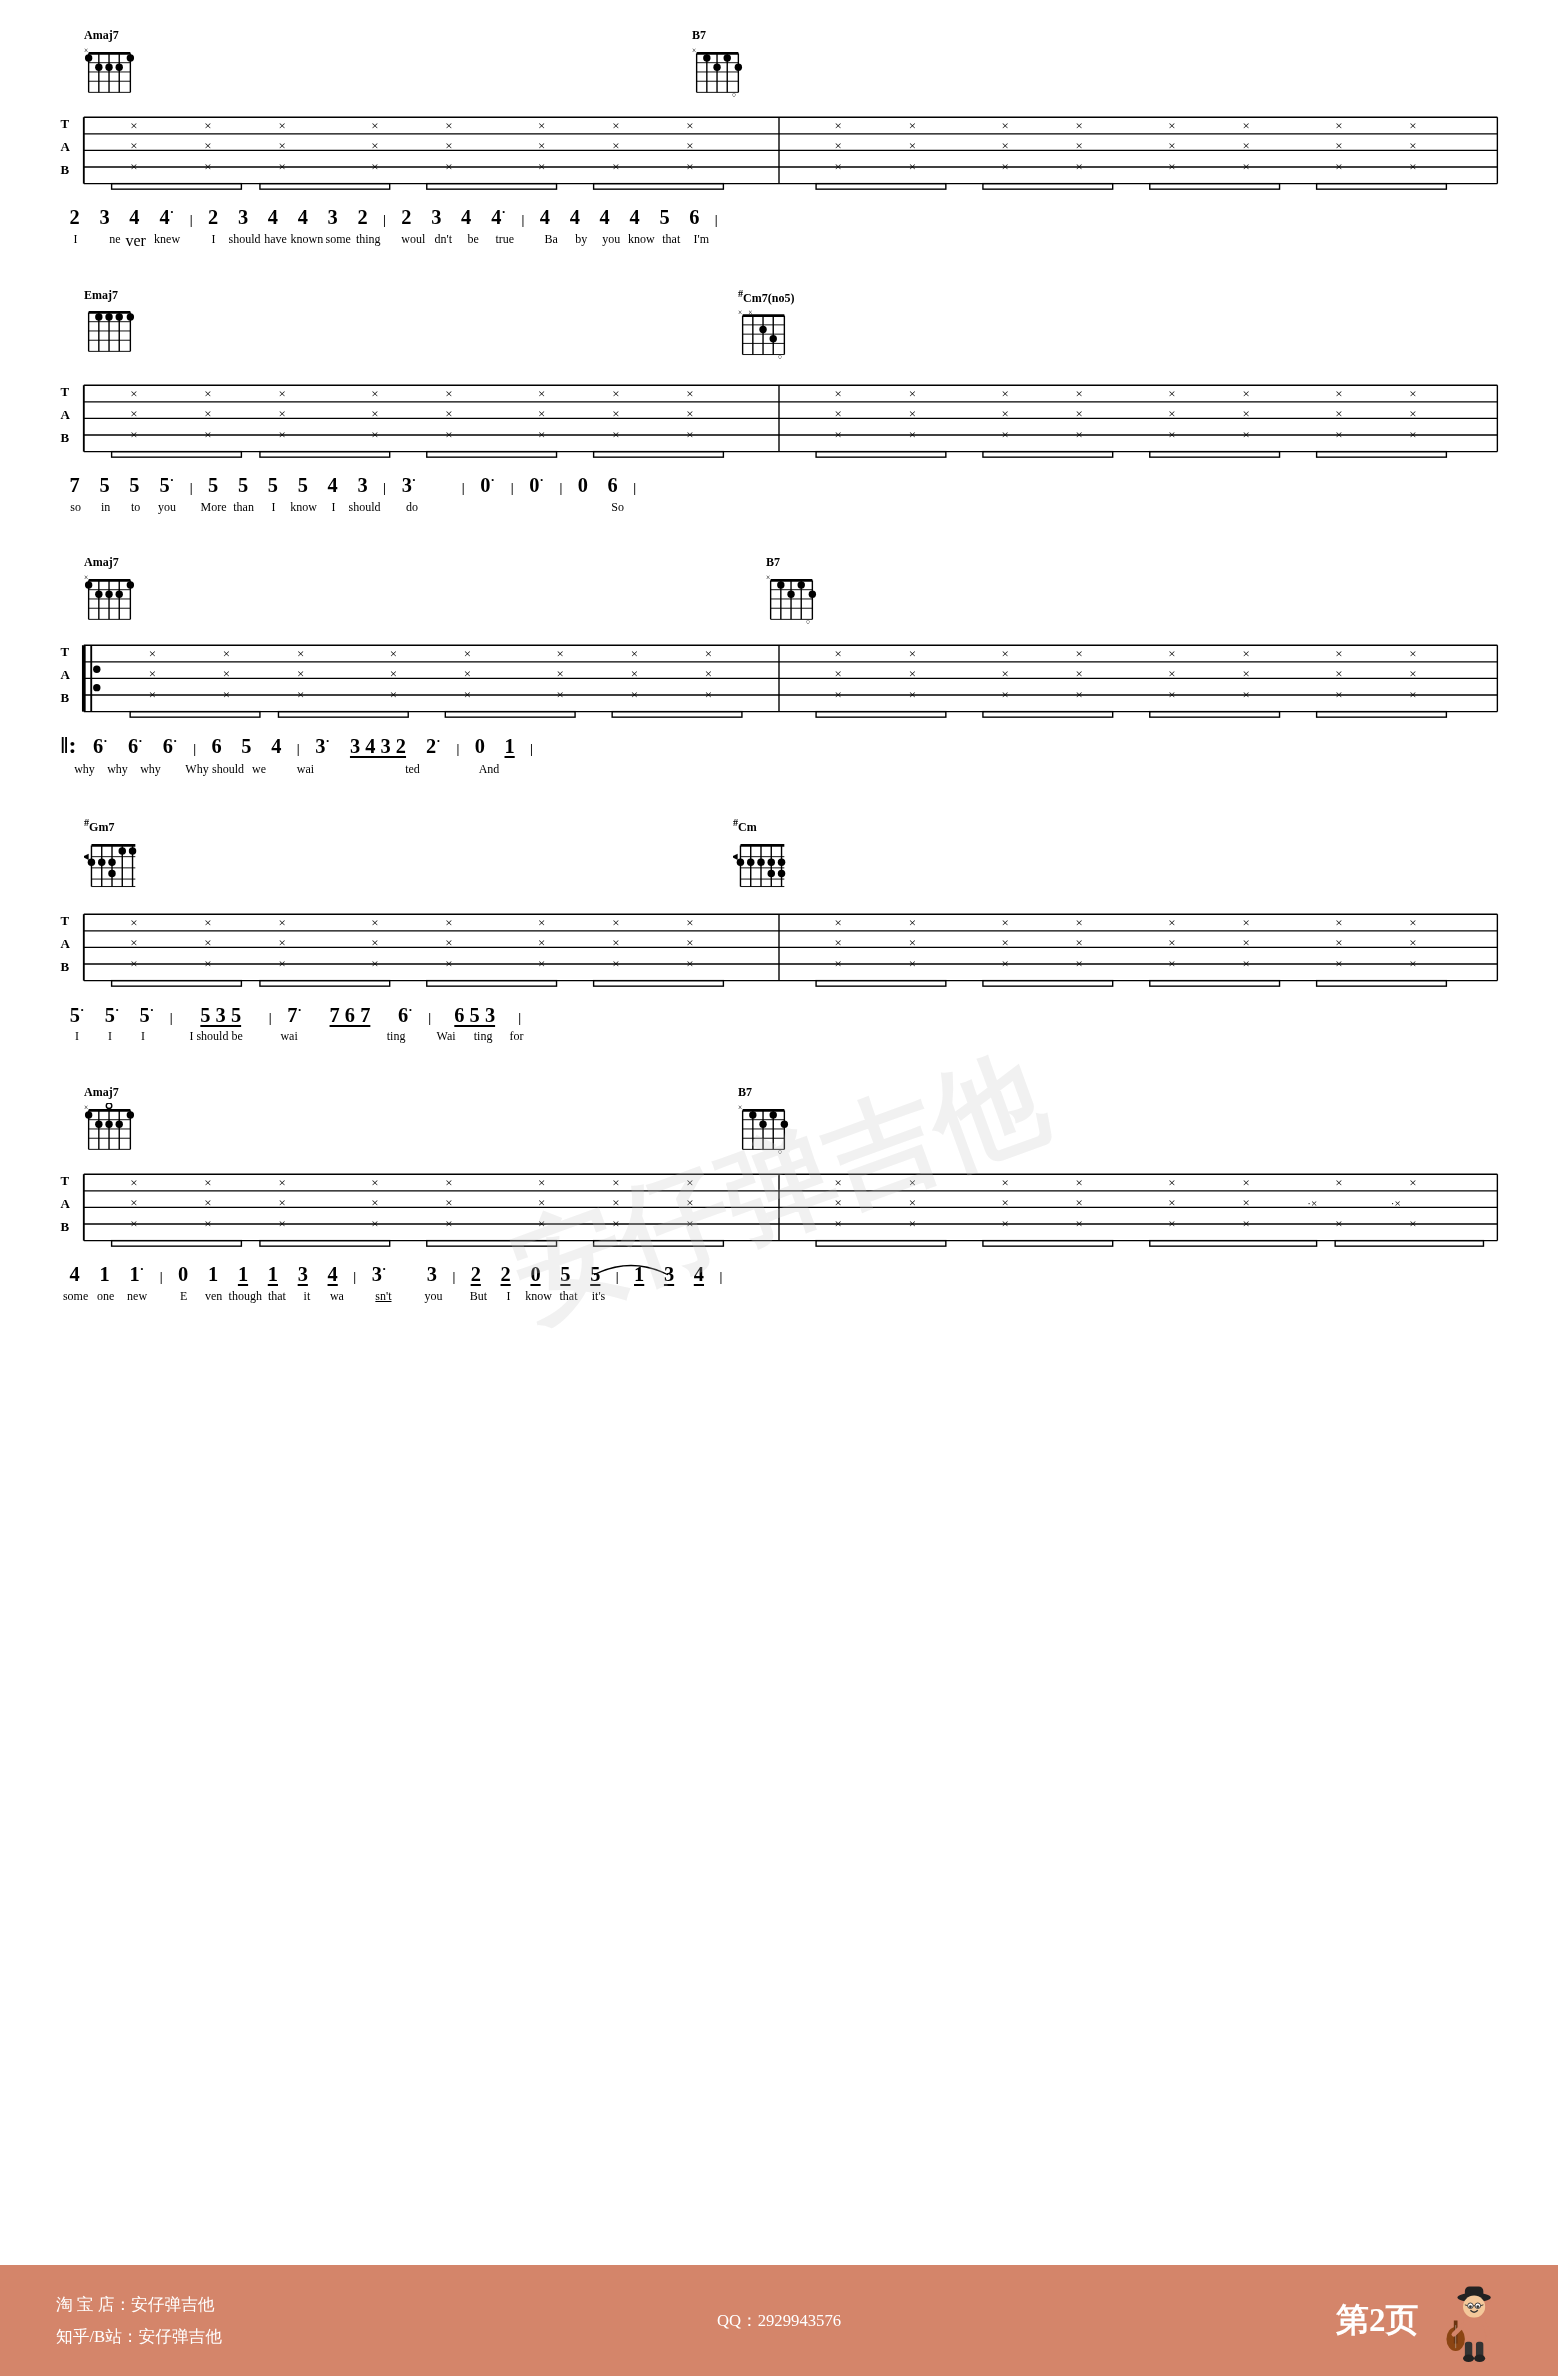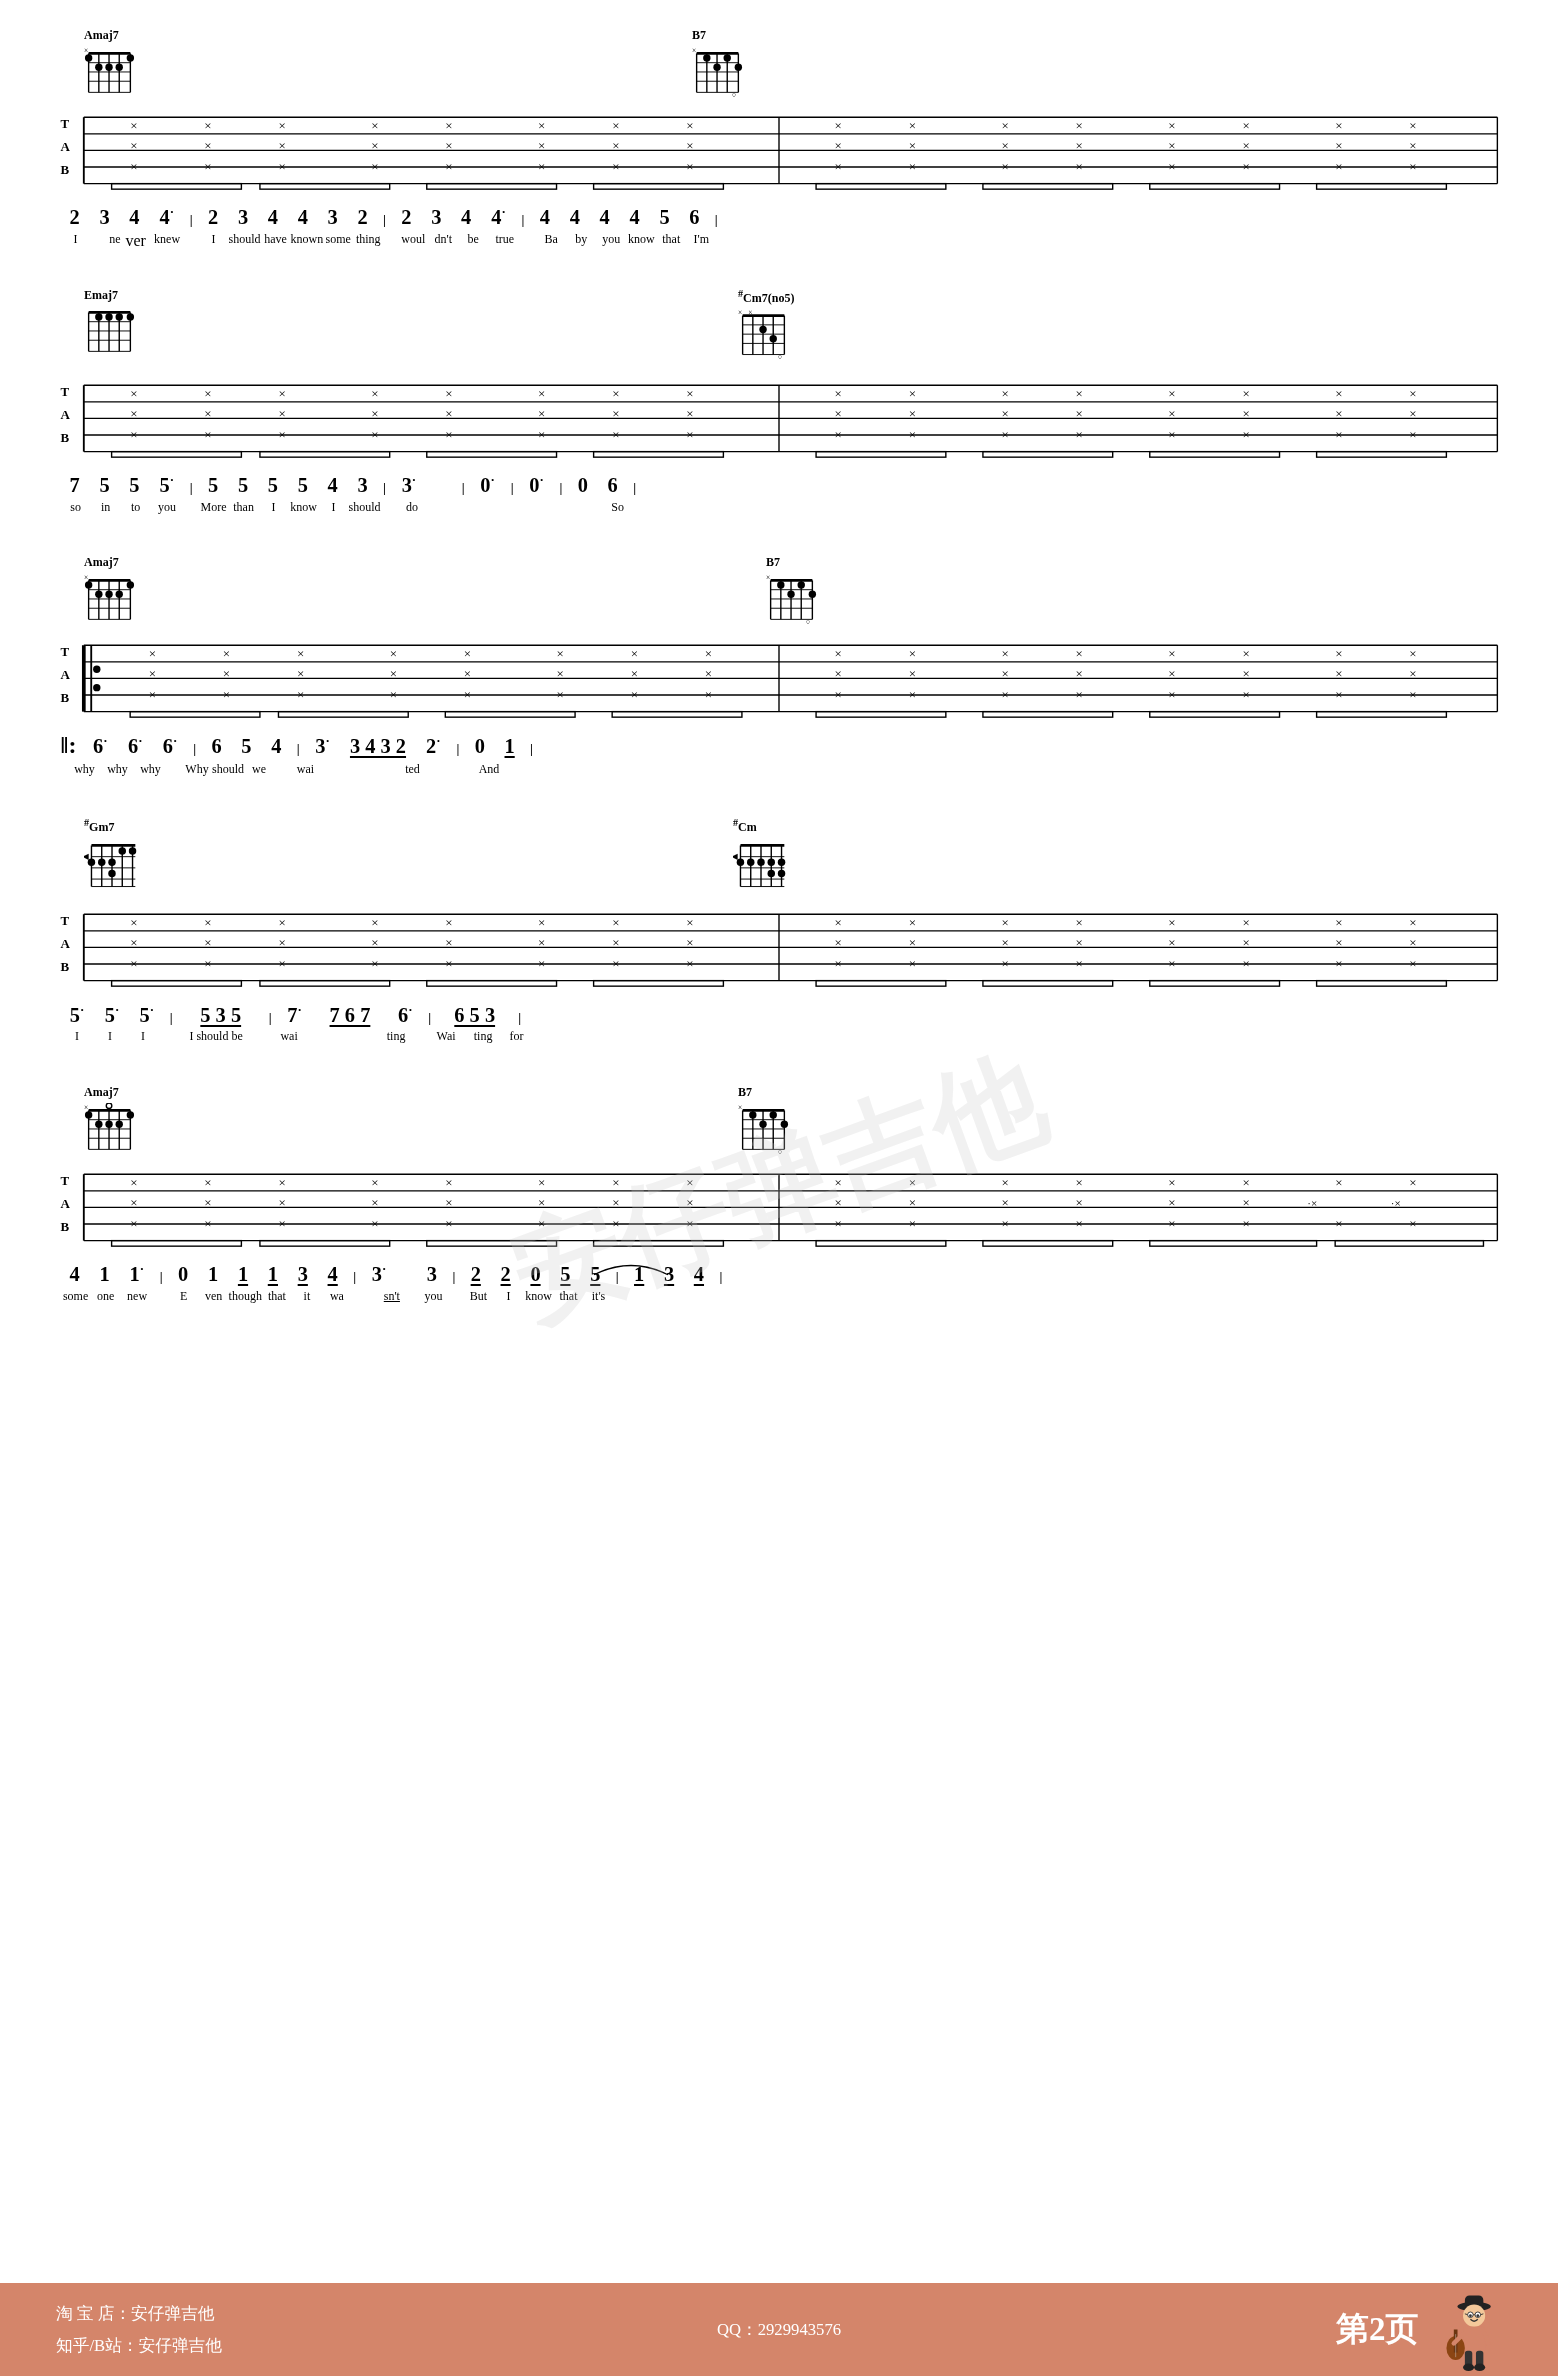--- a/index.html
+++ b/index.html
@@ -64,21 +64,21 @@
       width: 100%;
       height: 83px;
     }
 
     
     .footer {
       position: absolute;
       bottom: 0;
       left: 0;
       right: 0;
-      height: 93px;
+      height: 111px;
       background: #d4856a;
       display: flex;
       align-items: center;
       padding: 10px 56px;
       color: #fff;
     }
 
     .footer-left {
       flex: 1;
       font-size: 16.7px;
@@ -1007,21 +1007,21 @@
       <span style="font-size:12px; min-width:30px; text-align:center;">one</span>
       <span style="font-size:12px; min-width:33px; text-align:center;">new</span>
       <span style="min-width:15px;"></span>
       <span style="font-size:12px; min-width:30px; text-align:center;">E</span>
       <span style="font-size:12px; min-width:30px; text-align:center;">ven</span>
       <span style="font-size:12px; min-width:30px; text-align:center;">though</span>
       <span style="font-size:12px; min-width:30px; text-align:center;">that</span>
       <span style="font-size:12px; min-width:30px; text-align:center;">it</span>
       <span style="font-size:12px; min-width:30px; text-align:center;">wa</span>
       <span style="min-width:15px;"></span>
-      <span style="font-size:12px; min-width:33px; text-align:right;text-decoration:underline;">sn't</span>
+      <span style="font-size:12px; min-width:33px; text-align:center;text-decoration:underline;">sn't</span>
       <span style="min-width:18.6px;"></span>
       <span style="font-size:12px; min-width:30px; text-align:center;">you</span>
       <span style="min-width:15px;"></span>
       <span style="font-size:12px; min-width:30px; text-align:center;">But</span>
       <span style="font-size:12px; min-width:30px; text-align:center;">I</span>
       <span style="font-size:12px; min-width:30px; text-align:center;">know</span>
       <span style="font-size:12px; min-width:30px; text-align:center;">that</span>
       <span style="font-size:12px; min-width:30px; text-align:center;">it's</span>
     </div>
   </div>

